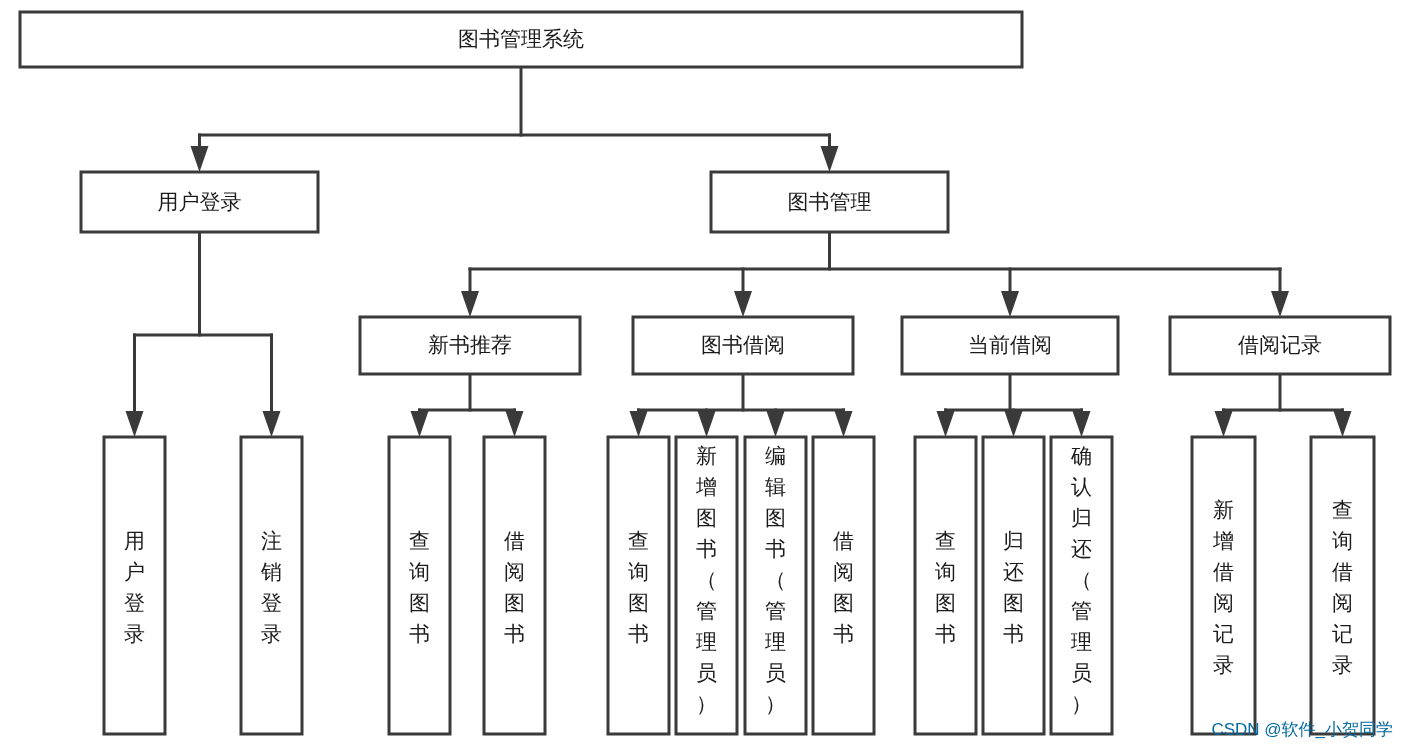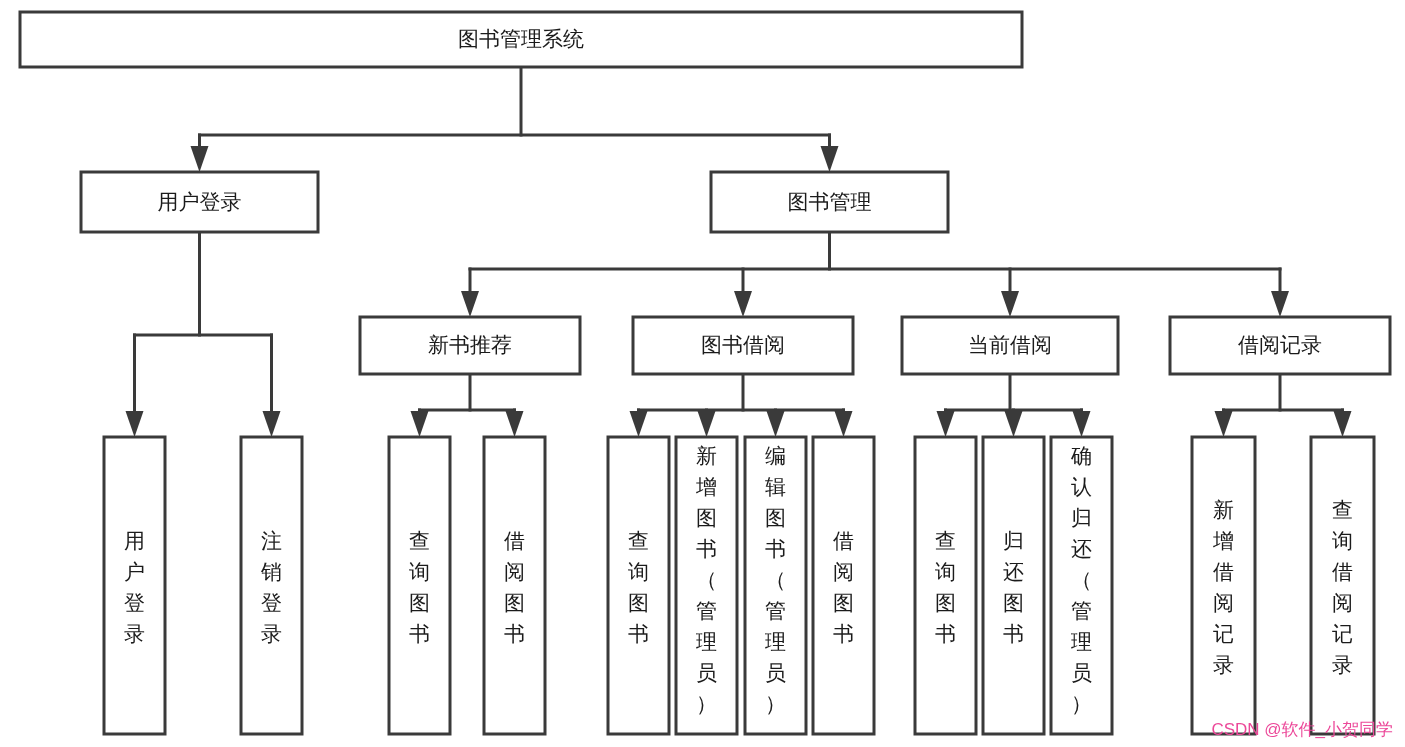--- a/index.html
+++ b/index.html
@@ -54,21 +54,21 @@
     font-size: 21px;
     fill: #1b1b1b;
     text-anchor: middle;
   }
   .watermark {
     position: absolute;
     right: 12px;
     bottom: 6px;
     font-family: "Liberation Sans", "DejaVu Sans", sans-serif;
     font-size: 17px;
-    color: #ec4899;
+    color: #0369a1;
     white-space: nowrap;
     user-select: none;
   }
 </style>
 </head>
 <body>
 
 <div id="diagram-root">
   <svg class="diagram-canvas" id="diagram-canvas" viewBox="0 0 1405 747">
       <g>

